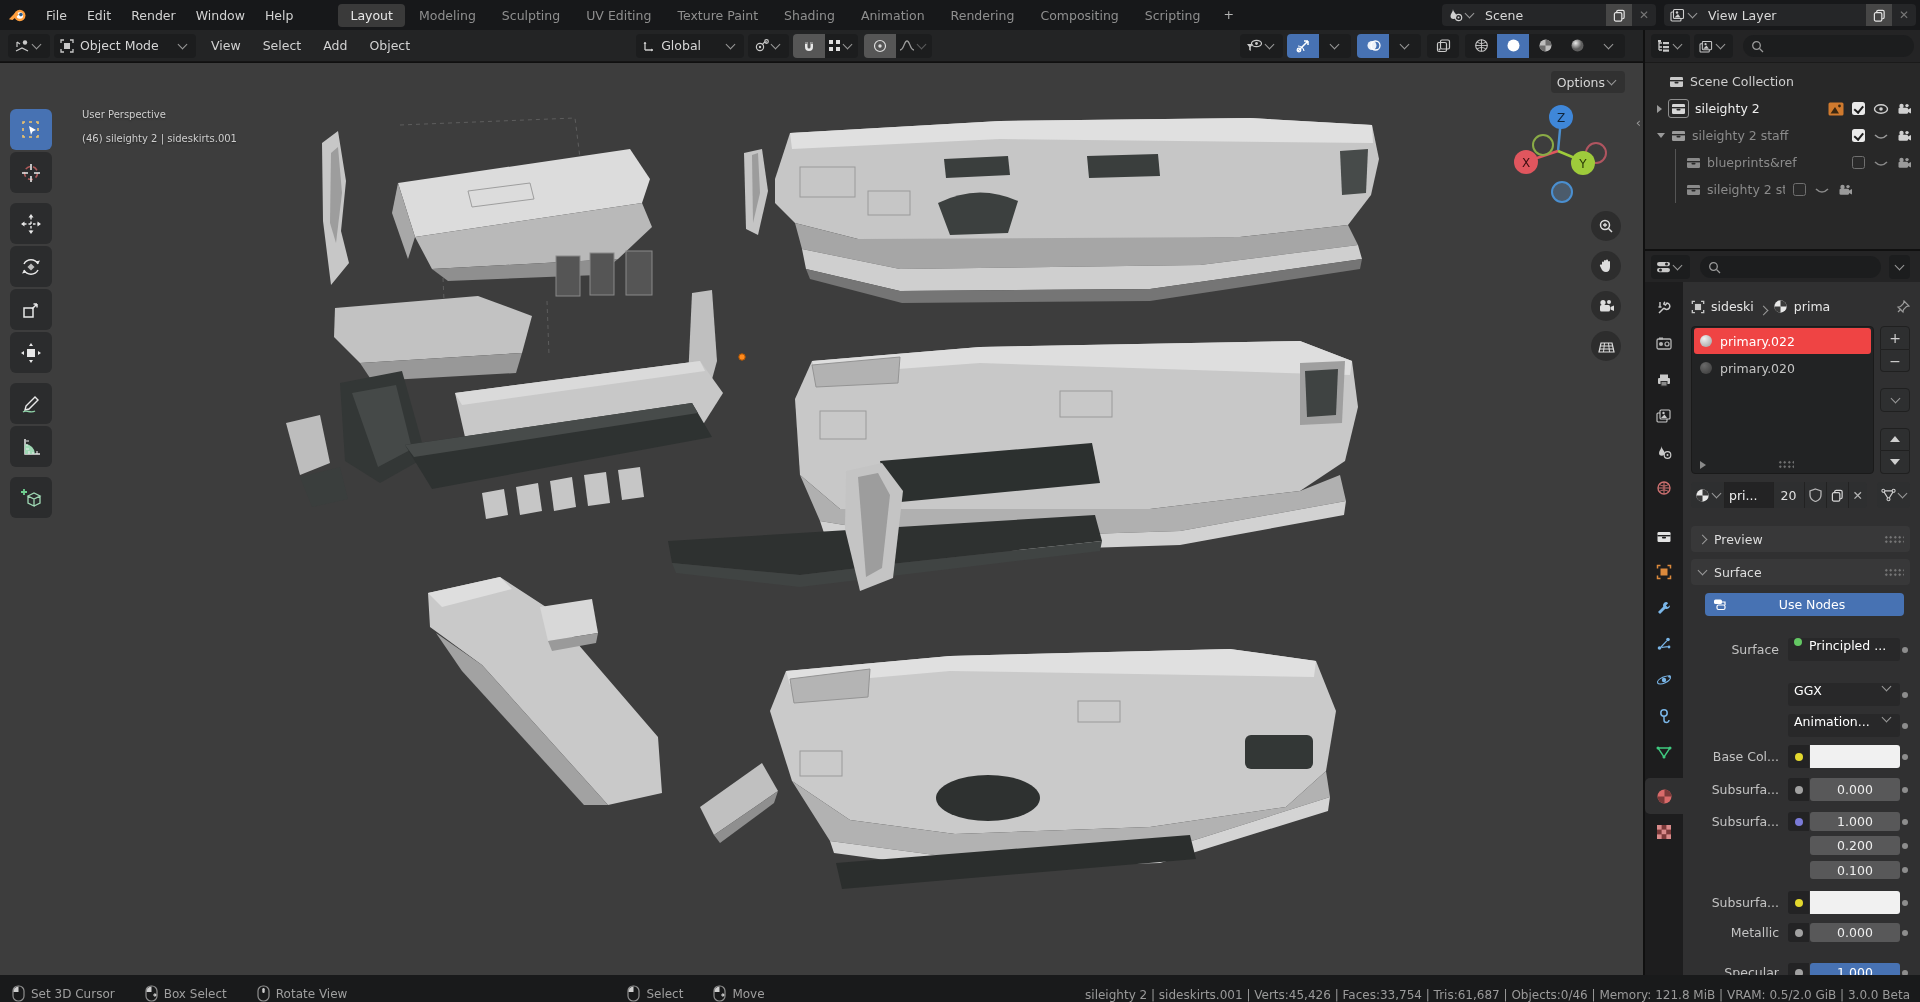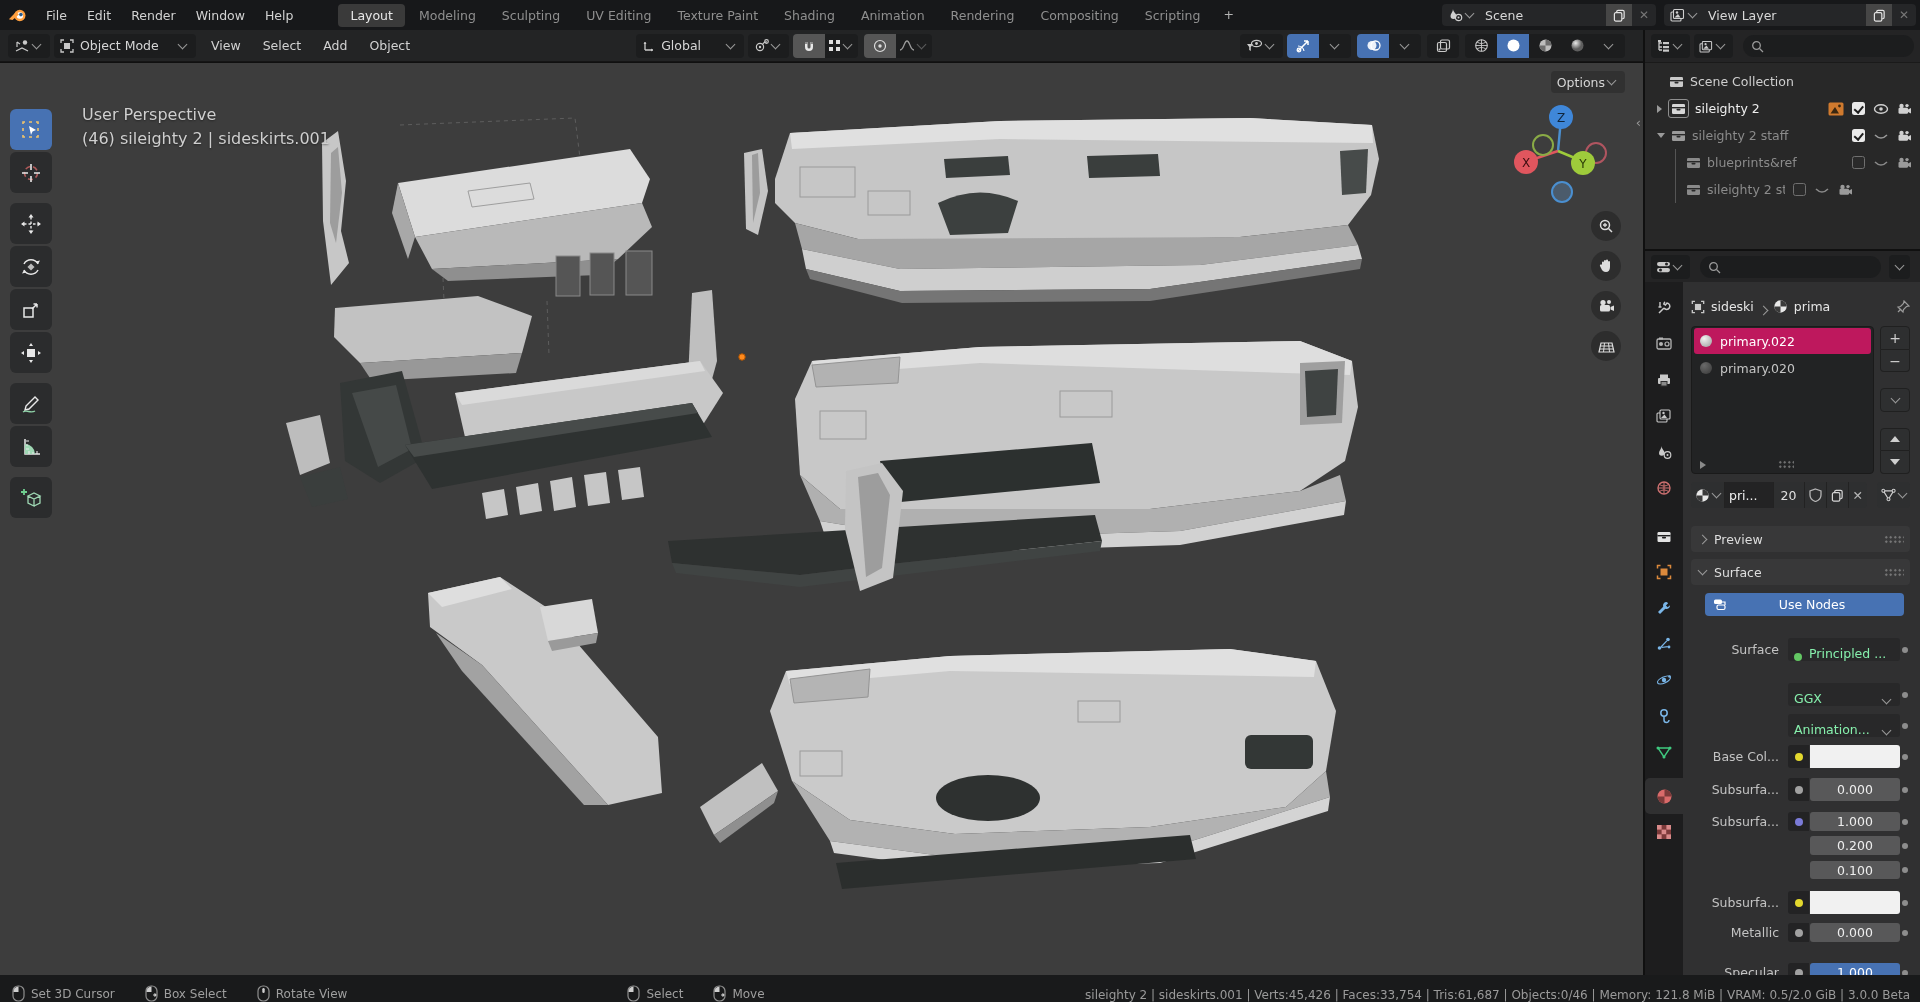--- a/index.html
+++ b/index.html
@@ -25,21 +25,21 @@
   
   #vheader{position:absolute;top:30px;left:0;width:1643px;height:32px;background:#232425;display:flex;align-items:center;padding-left:8px;box-sizing:border-box;border-bottom:1px solid #151515;z-index:20}
   .pill{height:24px;background:#1c1d1e;border-radius:4px;display:flex;align-items:center;padding:0 6px;margin-right:4px}
   .hbtn{height:24px;min-width:26px;background:#1c1d1e;display:flex;align-items:center;justify-content:center;padding:0 3px}
   .hbtn.on{background:#565656}
   .hbtn.blue{background:#4772b3}
   .grp{display:flex;border-radius:4px;overflow:hidden;margin-right:6px}
   .vmenu{padding:0 11px;color:#d2d2d2}
   
   #viewport{position:absolute;top:63px;left:0;width:1643px;height:912px;background:#3d3d3d;overflow:hidden}
-  #vp-overlay-text{position:absolute;left:82px;top:40px;color:#cfcfcf;font-size:16px;line-height:24px;text-shadow:0 1px 2px rgba(0,0,0,.4)}
+  #vp-overlay-text{position:absolute;left:82px;top:40px;color:#cfcfcf;font-size:10px;line-height:24px;text-shadow:0 1px 2px rgba(0,0,0,.4)}
   #options-btn{position:absolute;right:18px;top:8px;height:22px;display:flex;align-items:center;color:#d6d6d6;background:rgba(40,40,40,.55);border-radius:4px;padding:0 6px}
   
   #toolcol{position:absolute;left:10px;top:46px;display:flex;flex-direction:column}
   .tool{width:42px;height:41px;background:#2b2c2d;border-radius:6px;margin-bottom:2px;display:flex;align-items:center;justify-content:center}
   .tool.active{background:#4772b3}
   .tool-gap{height:8px}
   
   .navbtn{position:absolute;width:30px;height:30px;border-radius:50%;background:rgba(42,42,42,.85);display:flex;align-items:center;justify-content:center}
   
   #rightcol{position:absolute;top:30px;left:1643px;width:277px;bottom:27px;background:#2b2b2b;border-left:2px solid #101010;box-sizing:border-box}
@@ -61,33 +61,33 @@
   #prop-body{position:absolute;top:252px;bottom:0;left:0;right:0;display:flex}
   #tabrail{width:38px;background:#1d1d1e;display:flex;flex-direction:column;align-items:stretch;padding-top:8px}
   .ptab{height:36px;display:flex;align-items:center;justify-content:center;border-radius:5px 0 0 5px}
   .ptab.active{background:#303031}
   .rail-gap{height:12px}
   #prop-content{flex:1;background:#303031;padding:6px 10px 0 8px;box-sizing:border-box;overflow:hidden;position:relative}
   .crumb{display:flex;align-items:flex-end;height:26px;color:#e5e5e5}
   .slotwrap{display:flex;margin-top:12px;height:148px}
   .slotlist{flex:1;background:#222324;border:1px solid #1a1a1a;border-radius:4px;position:relative;overflow:hidden}
   .slotrow{height:26px;display:flex;align-items:center;padding:0 6px;border-radius:3px;margin:1px 2px}
-  .slotrow.sel{background:#be185d;color:#fff}
+  .slotrow.sel{background:#ef4444;color:#fff}
   .slot-sph{width:12px;height:12px;border-radius:50%;margin-right:8px;flex:none}
   .slotside{width:30px;margin-left:6px;display:flex;flex-direction:column;align-items:stretch}
   .sbtn{height:22px;background:#2e2f30;border:1px solid #202020;display:flex;align-items:center;justify-content:center;color:#cfcfcf;font-size:14px}
   .dbrow{display:flex;align-items:center;margin-top:7px;height:28px}
   .dseg{height:26px;background:#2e2f30;display:flex;align-items:center;justify-content:center;border-right:1px solid #222;padding:0 4px}
   .panel-h{height:26px;background:#383839;border-radius:4px;display:flex;align-items:center;padding:0 6px;color:#dedede}
   .grip{width:20px;height:9px;margin-left:auto;background-image:radial-gradient(#8b8b8b 1px,transparent 1.3px);background-size:4.5px 4.5px;opacity:.8}
   .use-nodes{height:23px;margin:8px 6px 0 14px;background:#4772b3;border-radius:4px;display:flex;align-items:center;color:#fff;padding:0 8px}
   .prow{display:flex;align-items:center;height:23px;position:relative}
   .plabel{width:88px;text-align:right;padding-right:9px;color:#c3c3c3;flex:none;white-space:nowrap;overflow:hidden}
   .pfield{width:112px;display:flex;align-items:center;height:100%}
-  .dd{flex:1;height:100%;background:#282829;border-radius:3px;display:flex;align-items:flex-end;padding:0 6px;color:#86efac;overflow:hidden;white-space:nowrap}
+  .dd{flex:1;height:100%;background:#282829;border-radius:3px;display:flex;align-items:flex-start;padding:0 6px;color:#ffffff;overflow:hidden;white-space:nowrap}
   .chipsock{width:21px;height:100%;background:#232324;border-radius:3px 0 0 3px;display:flex;align-items:center;justify-content:center;margin-right:1px;flex:none}
   .sockdot{width:8px;height:8px;border-radius:50%}
   .swatch{flex:1;height:100%;background:#f1f1f1;border-radius:0 3px 3px 0}
   .val{flex:1;height:100%;background:#585859;border-radius:3px;display:flex;align-items:center;justify-content:center;color:#eee}
   .val.blue{background:#4772b3;color:#fff}
   .animdot{width:6px;height:6px;border-radius:50%;background:#8d8d8d;margin-left:auto;margin-right:2px}
   
   #statusbar{position:absolute;left:0;bottom:0;width:1920px;height:27px;background:#191a1b;display:flex;align-items:flex-end;color:#9f9f9f;font-size:12px;z-index:30}
   .km{display:flex;align-items:center;margin-right:30px;white-space:nowrap}
   .km svg{margin-right:6px}

